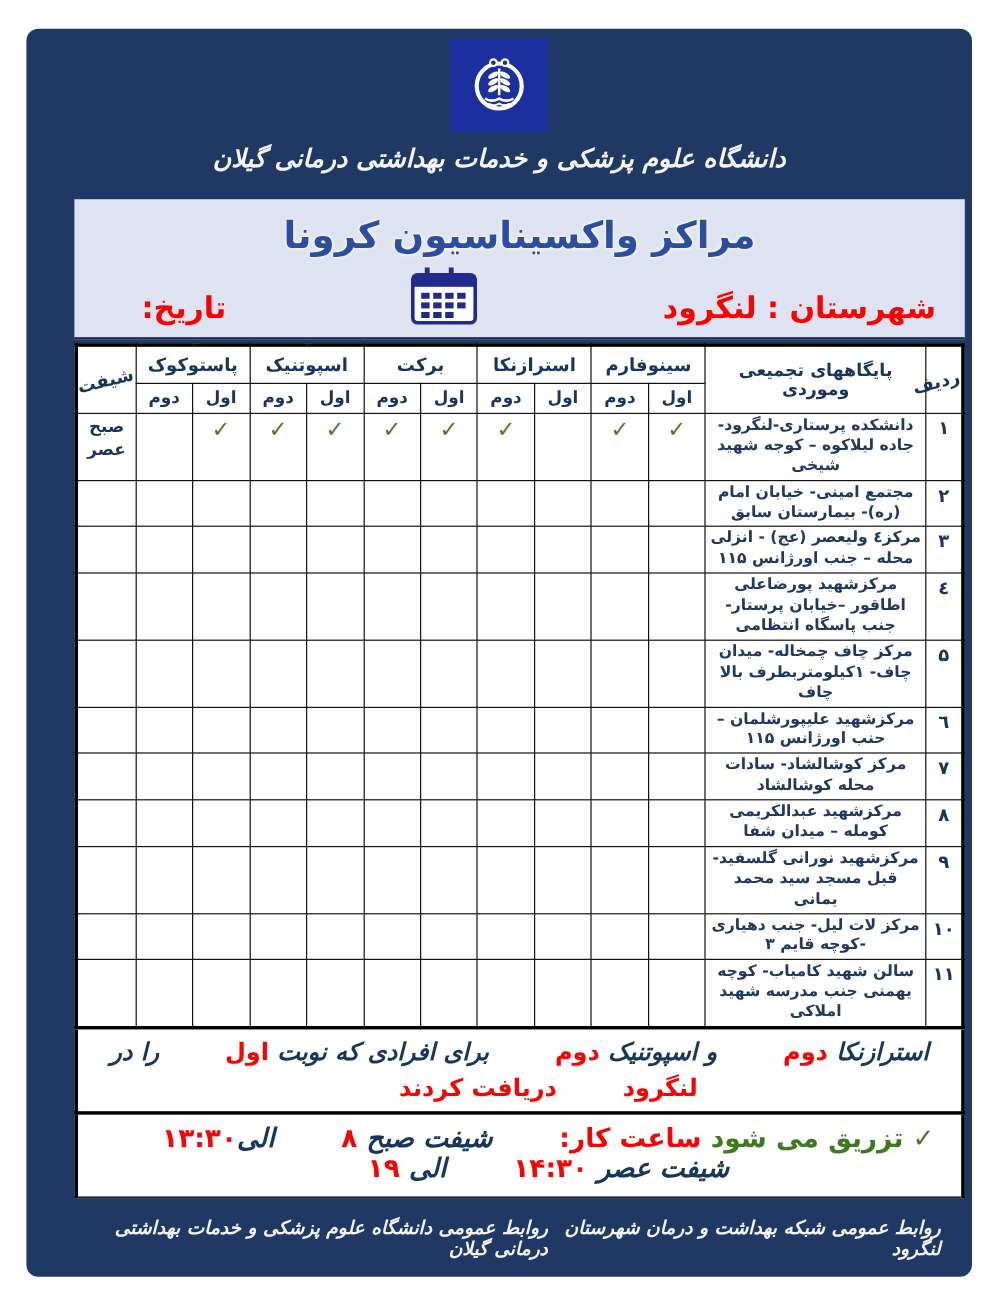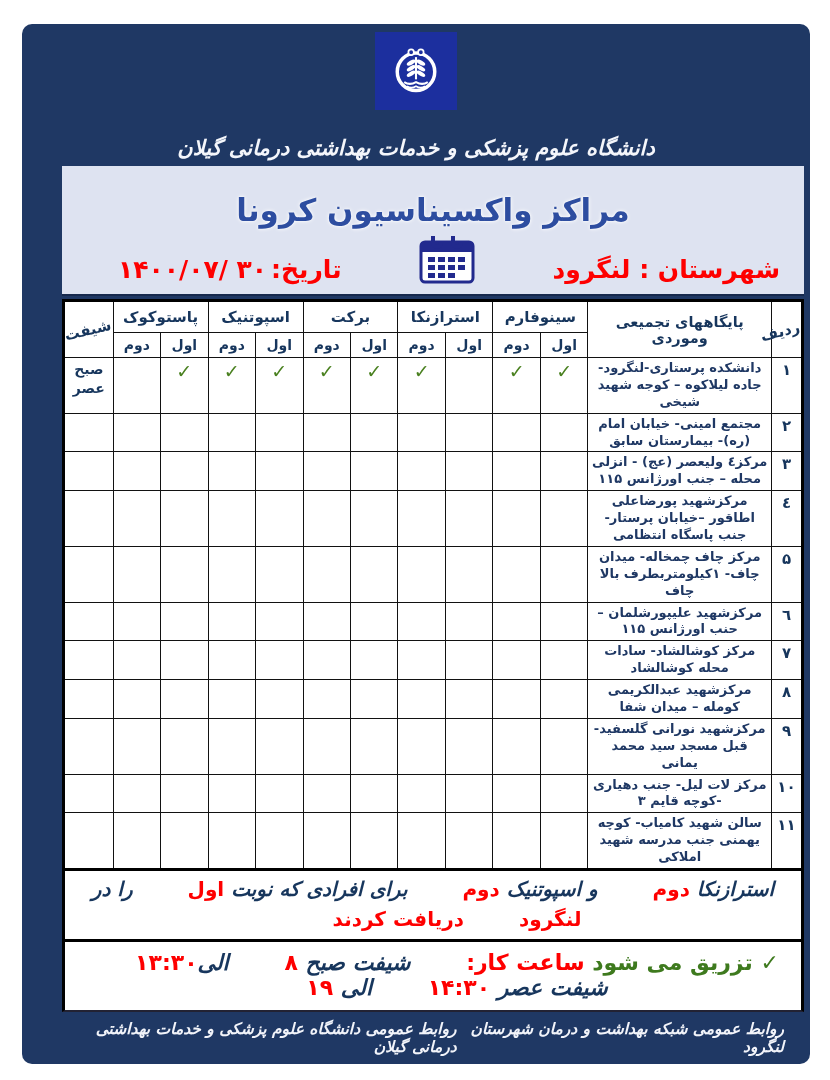--- a/index.html
+++ b/index.html
@@ -5,27 +5,27 @@
   html,body{margin:0;padding:0;background:#ffffff;}
   .page{position:relative;width:830px;height:1080px;background:#ffffff;overflow:hidden;
         font-family:"DejaVu Sans",sans-serif;direction:rtl;}
   .frame{position:absolute;top:24px;left:22px;width:788px;height:1040px;
          background:#1f3864;border-radius:10px;}
   .content{display:flex;flex-direction:column;height:100%;}
 
   
   .hdr{height:142px;display:flex;flex-direction:column;align-items:center;justify-content:flex-start;padding-top:8px;box-sizing:border-box;}
   .logo-box{width:82px;height:78px;background:#1c2f9e;display:flex;align-items:center;justify-content:center;}
-  .org-title{margin-top:26px;color:#f4f6fb;font-size:21px;font-style:italic;font-weight:bold;letter-spacing:.5px;}
+  .org-title{margin-top:10px;color:#f4f6fb;font-size:21px;font-style:italic;font-weight:bold;letter-spacing:.5px;}
 
   
   .inner{margin:0 6px 0 40px;display:flex;flex-direction:column;flex:1;}
   .banner{background:#dee3f1;border-bottom:2px solid #16294d;padding:6px 10px 8px;box-sizing:border-box;}
   .banner-title{text-align:center;font-size:31px;font-weight:bold;color:#2d4da0;
-                text-shadow:0 0 2px #ffffff,0 0 4px #ffffff;margin:20px 0 6px;}
+                text-shadow:0 0 2px #ffffff,0 0 4px #ffffff;margin:7px 0 6px;}
   .banner-row{display:flex;align-items:flex-end;justify-content:space-between;padding:0 14px 2px 46px;}
   .red-bold{color:#fe0000;font-weight:bold;font-size:25px;}
   .date-wrap{display:inline-flex;align-items:baseline;gap:4px;direction:rtl;}
   .cal{width:56px;height:50px;display:block;}
 
   
   table{width:100%;border-collapse:collapse;table-layout:fixed;background:#ffffff;margin-top:3px;
         direction:rtl;}
   th,td{border:1.4px solid #121212;box-sizing:border-box;}
   table{border:3px solid #000;}
@@ -102,21 +102,20 @@
                   <rect x="19" y="31" width="7" height="5"></rect>
                   <rect x="29" y="31" width="7" height="5"></rect>
                   <rect x="39" y="31" width="7" height="5"></rect>
                 <rect x="9" y="39" width="7" height="5"></rect>
                   <rect x="19" y="39" width="7" height="5"></rect>
                   <rect x="29" y="39" width="7" height="5"></rect>
               </g>
             </svg>
             <span class="date-wrap">
               <span class="red-bold">تاریخ:</span>
-                <bdo dir="ltr" class="red-bold">۱۴۰۰/۰۷/ ۳۰</bdo>
             </span>
           </div>
         </div>
 
         <table>
           <colgroup>
             <col style="width:30px">
               <col style="width:178px">
             <col style="width:46px">
               <col style="width:46px">

